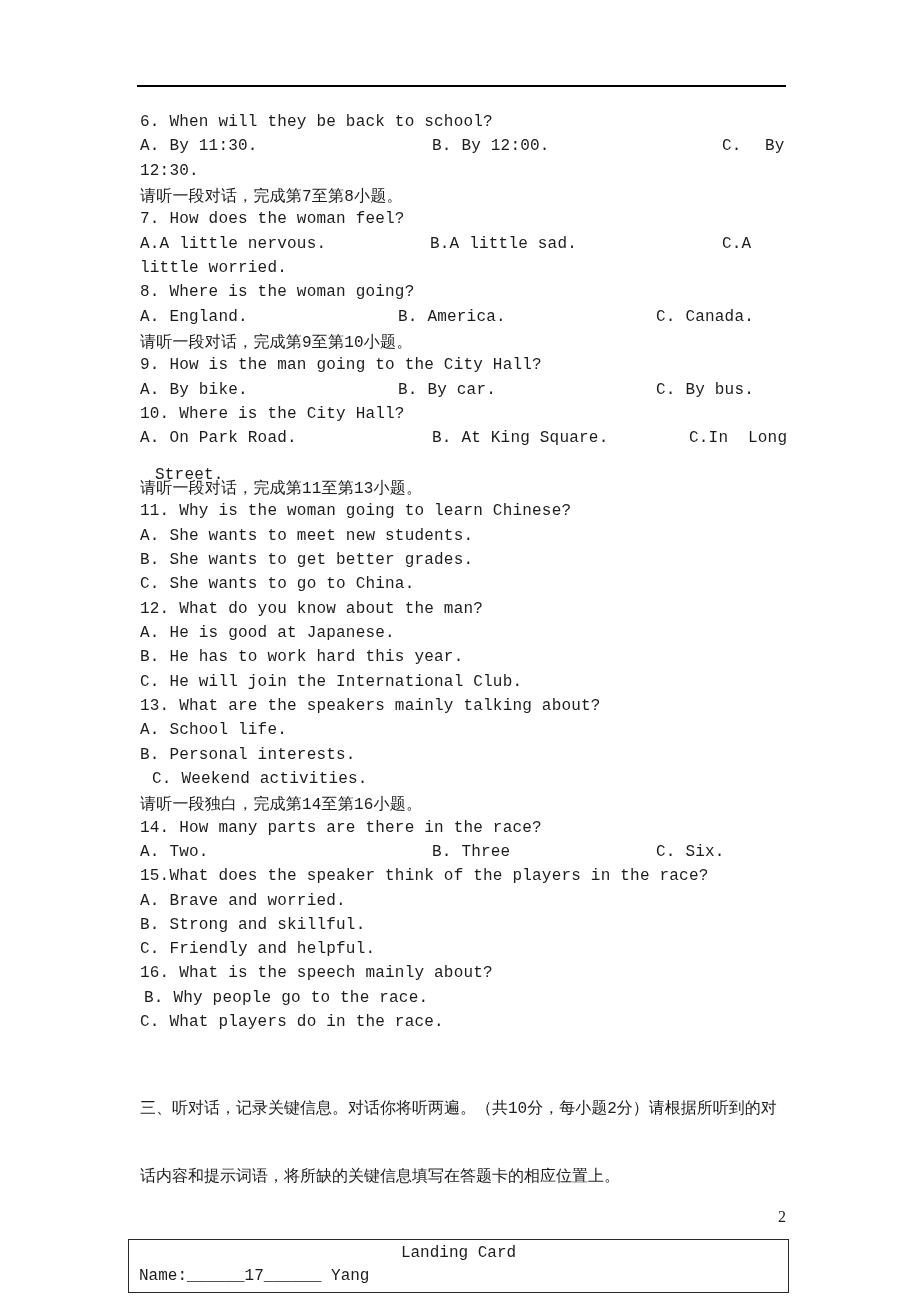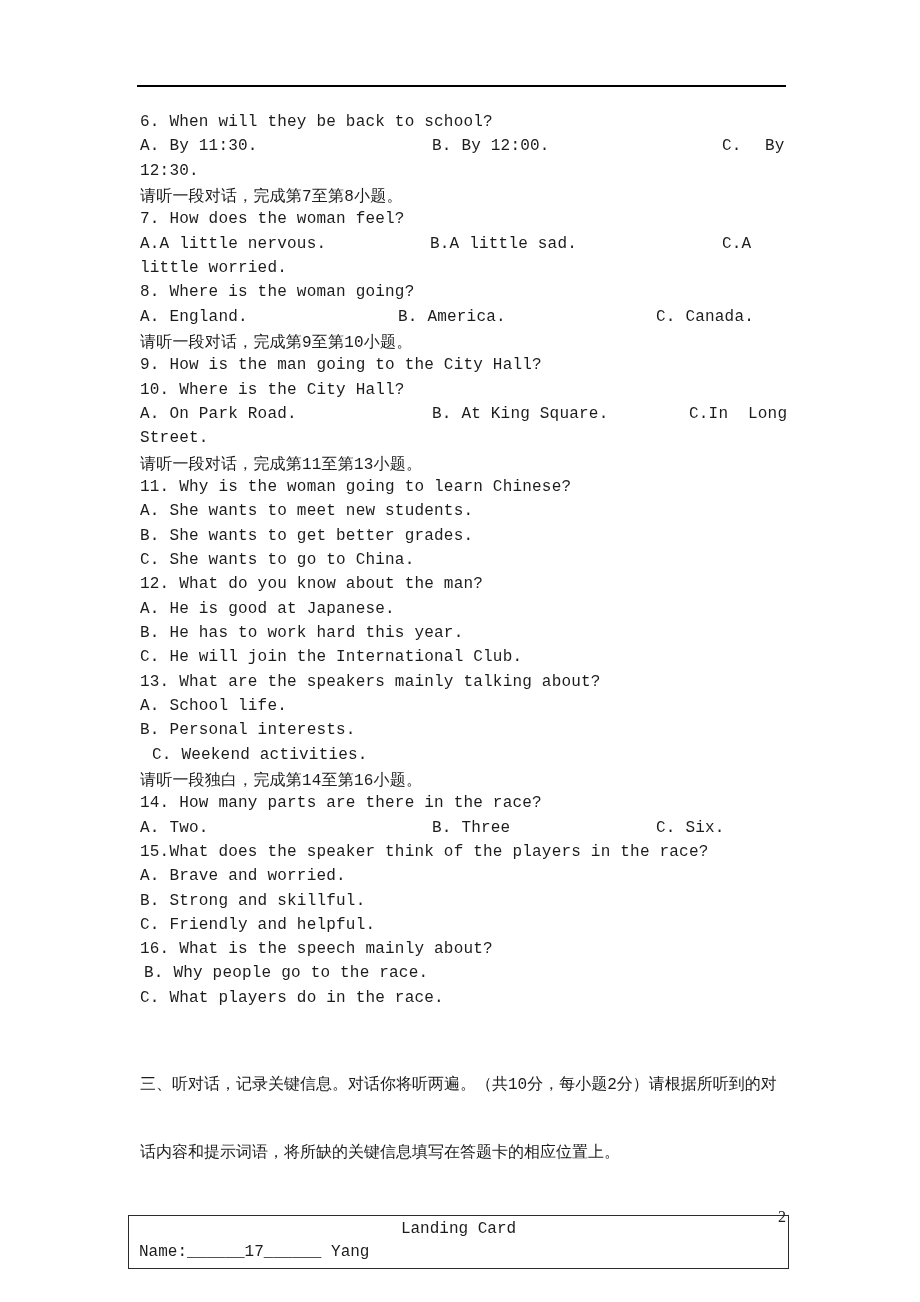--- a/index.html
+++ b/index.html
@@ -92,30 +92,35 @@
           <span class="seg" style="left: 258px;">B. America.</span>
           <span class="seg" style="left: 516px;">C. Canada.</span>
         </div>
         <div class="line">
           <span class="seg" style="left: 0px;">请听一段对话，完成第9至第10小题。</span>
         </div>
         <div class="line">
           <span class="seg" style="left: 0px;">9. How is the man going to the City Hall?</span>
         </div>
         <div class="line">
+          <span class="seg" style="left: 0px;">A. By bike.</span>
+          <span class="seg" style="left: 258px;">B. By car.</span>
+          <span class="seg" style="left: 516px;">C. By bus.</span>
+        </div>
+        <div class="line">
           <span class="seg" style="left: 0px;">10. Where is the City Hall?</span>
         </div>
         <div class="line">
           <span class="seg" style="left: 0px;">A. On Park Road.</span>
           <span class="seg" style="left: 292px;">B. At King Square.</span>
           <span class="seg" style="left: 549px;">C.In</span>
           <span class="seg" style="left: 608px;">Long</span>
         </div>
         <div class="line">
-          <span class="seg" style="left: 0px;">Street.</span>
+          <span class="seg" style="left: 15px; margin-top: 12px;">Street.</span>
         </div>
         <div class="line">
           <span class="seg" style="left: 0px;">请听一段对话，完成第11至第13小题。</span>
         </div>
         <div class="line">
           <span class="seg" style="left: 0px;">11. Why is the woman going to learn Chinese?</span>
         </div>
         <div class="line">
           <span class="seg" style="left: 0px;">A. She wants to meet new students.</span>
         </div>

